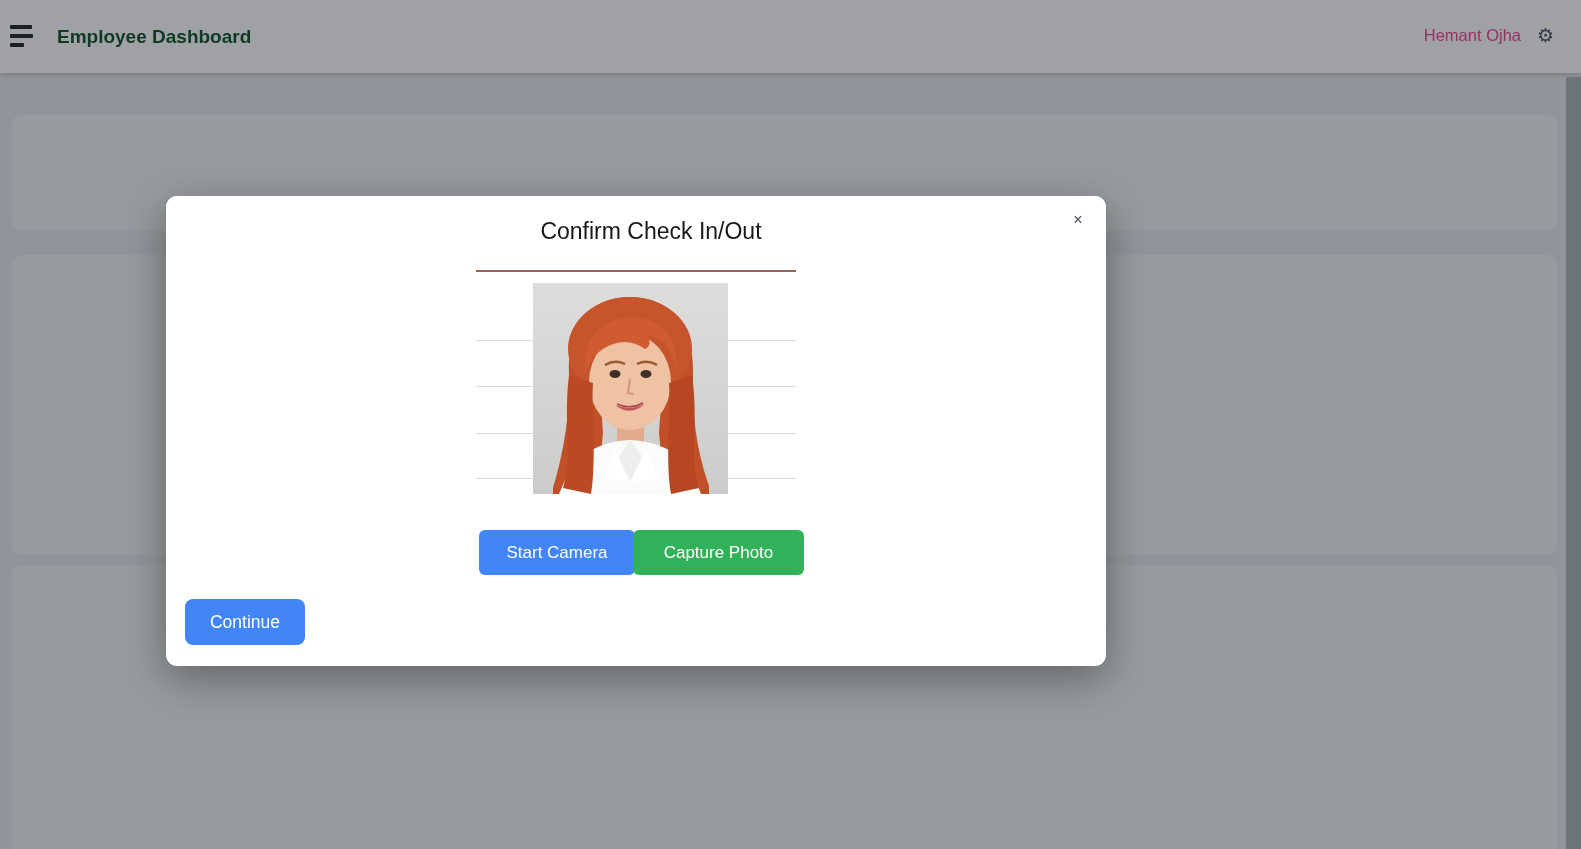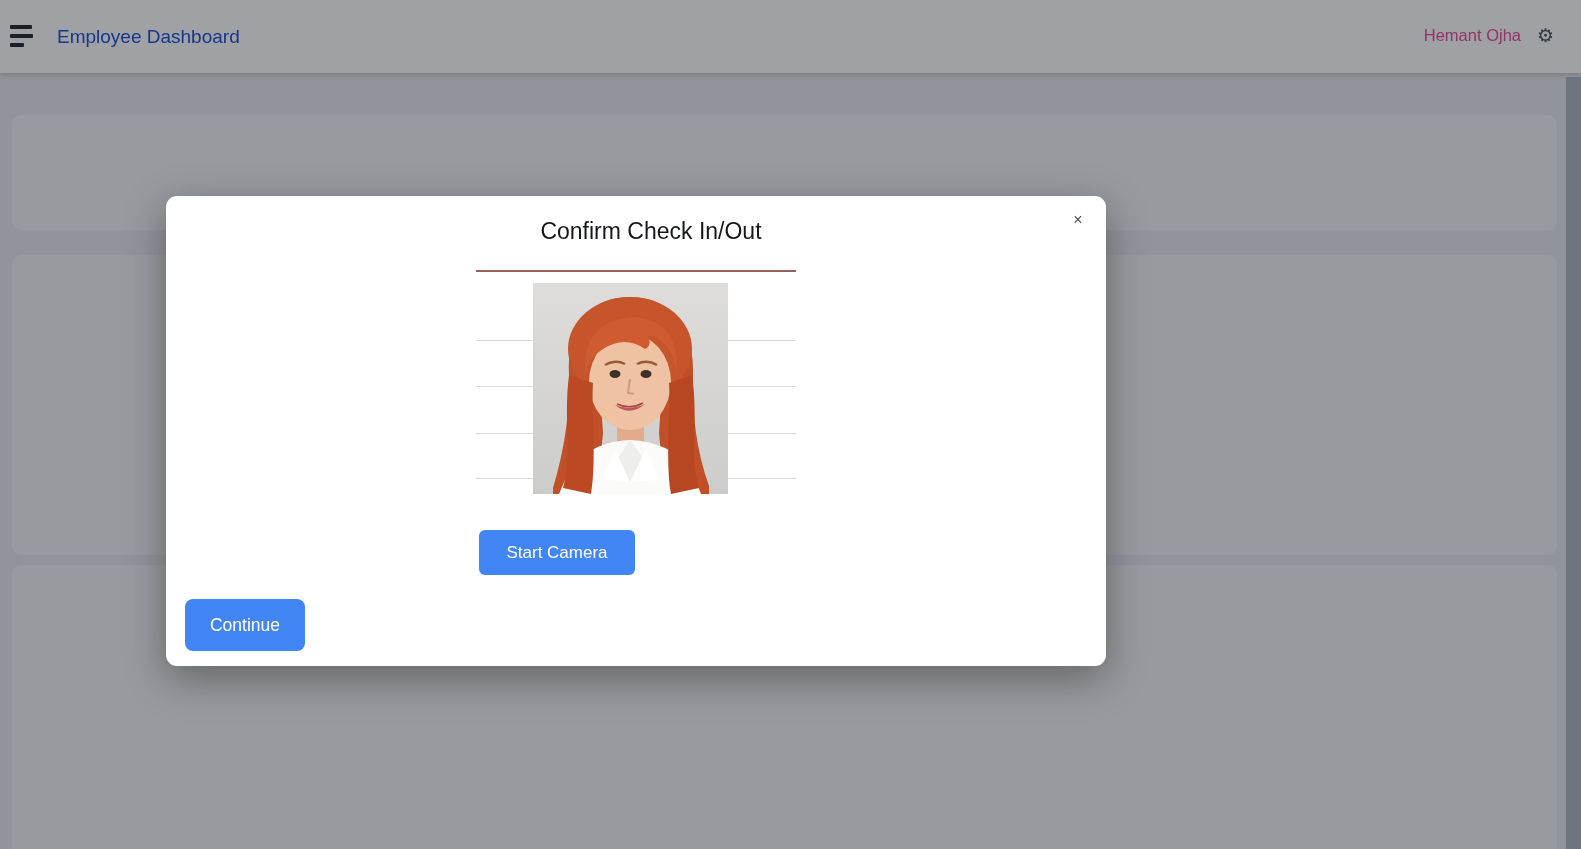--- a/index.html
+++ b/index.html
@@ -7,21 +7,21 @@
   body { font-family:"Liberation Sans", sans-serif; position:relative; background:#e8eaee; }
 
   
   .topbar { position:absolute; left:0; top:0; width:1581px; height:73px; background:#ffffff;
             box-shadow:0 2px 5px rgba(0,0,0,.18); z-index:2; display:flex; align-items:center; }
   .hamburger { position:absolute; left:10px; top:25px; width:26px; height:24px; cursor:pointer; }
   .hamburger span { position:absolute; left:0; height:3.5px; background:#23282e; border-radius:1px; }
   .hamburger span:nth-child(1){ top:0; width:22px; }
   .hamburger span:nth-child(2){ top:9px; width:23px; }
   .hamburger span:nth-child(3){ top:18px; width:14px; }
-  .app-title { position:absolute; left:57px; top:0; line-height:73px; font-size:19px; font-weight:400; color:#1d4ed8; }
+  .app-title { position:absolute; left:57px; top:0; line-height:73px; font-size:19px; font-weight:700; color:#14532d; }
   .user-name { position:absolute; right:60px; top:0; line-height:71px; font-size:16.5px; color:#ec4899; }
   .gear { position:absolute; right:27px; top:24px; font-size:19px; color:#4d5565; cursor:pointer; line-height:24px; }
 
   .content-bg { position:absolute; left:0; top:73px; width:1581px; height:776px; background:#e8eaee; }
   .page-scrollbar { position:absolute; right:0; top:77px; width:15px; height:772px; background:#aeb4bd; z-index:3; }
 
   
   .panel { position:absolute; background:#f2f4f6; border-radius:9px; }
   .panel1 { left:12px; top:115px; width:1545px; height:115px; }
   .panel2 { left:12px; top:255px; width:1545px; height:300px; }
@@ -56,21 +56,21 @@
   .modal-title { margin-top:22px; text-align:center; font-size:23px; font-weight:500; color:#16181b;padding-left:30px; }
   .cam-line { position:absolute; left:310px; width:320px; background:#d8dbdf; height:1px; }
   .cam-line.top { top:74px; height:2px; background:#9a6060; }
   .l1{ top:144px; } .l2{ top:190px; } .l3{ top:237px; } .l4{ top:282px; }
   .portrait { position:absolute; left:367px; top:87px; width:195px; height:211px; }
   .portrait svg { width:100%; height:100%; display:block; }
   .btn-start   { position:absolute; left:301px; top:334px; width:156px; height:45px; background:#4285f4;
                  color:#fff; font-size:17px; border-radius:6px;margin-left:12px; }
   .btn-capture { position:absolute; left:467px; top:334px; width:171px; height:45px; background:#31b25a;
                  color:#fff; font-size:17px; border-radius:6px; }
-  .btn-continue{ position:absolute; left:19px;  top:403px; width:120px; height:52px; background:#4285f4;
+  .btn-continue{ position:absolute; left:19px;  top:403px; width:120px; height:46px; background:#4285f4;
                  color:#fff; font-size:17.5px; border-radius:8px; }
 </style>
 </head>
 <body>
 
 <div class="content-bg"></div>
 
 <header class="topbar">
   <div class="hamburger">
       <span></span>
@@ -172,14 +172,15 @@
       <path d="M97 96 L95 110 L101 111" stroke="#d49a78" stroke-width="2" fill="none"></path>
       <path d="M82 122 Q97 134 112 121 Q97 128 82 122 Z" fill="#c2565e"></path>
       <path d="M84 121 Q97 127 110 120" stroke="#a8454d" stroke-width="1.5" fill="none"></path>
 
       <path d="M36 92 C30 140 40 170 30 205 L58 211 C64 175 58 130 60 100 Z" fill="#bb4a24"></path>
       <path d="M159 92 C166 140 156 172 166 205 L138 211 C132 175 138 130 136 100 Z" fill="#b64722"></path>
     </svg>
   </div>
 
   <button class="btn btn-start">Start Camera</button>
+  <button class="btn btn-capture">Capture Photo</button>
   <button class="btn btn-continue">Continue</button>
 </div>
 
 </body></html>

